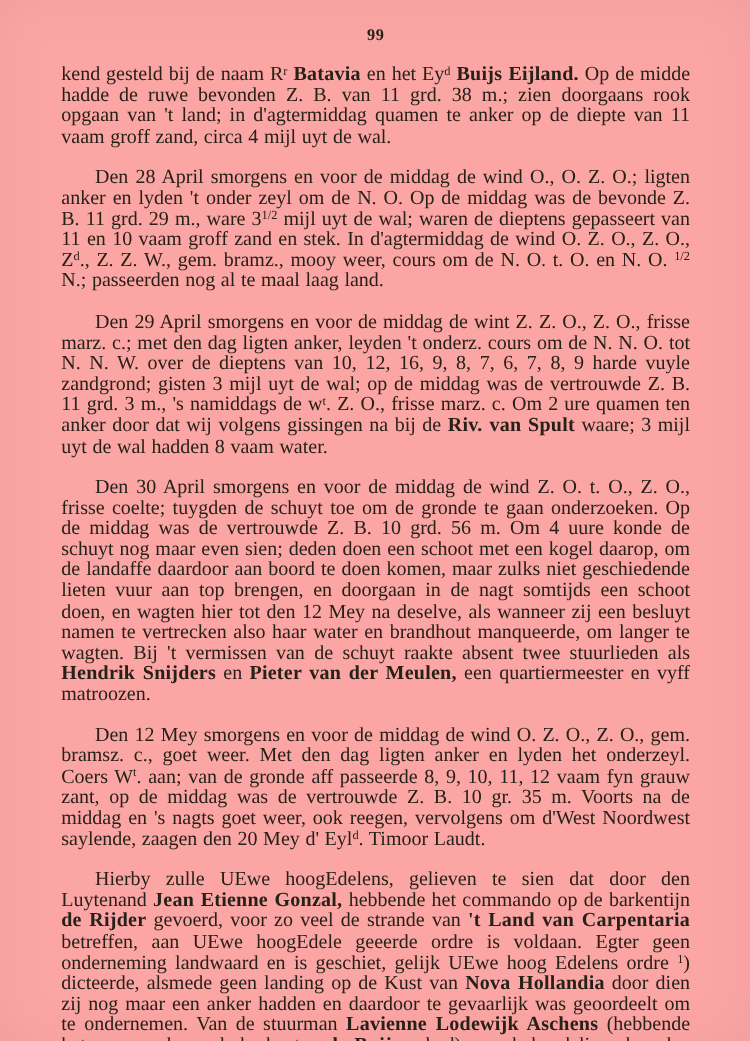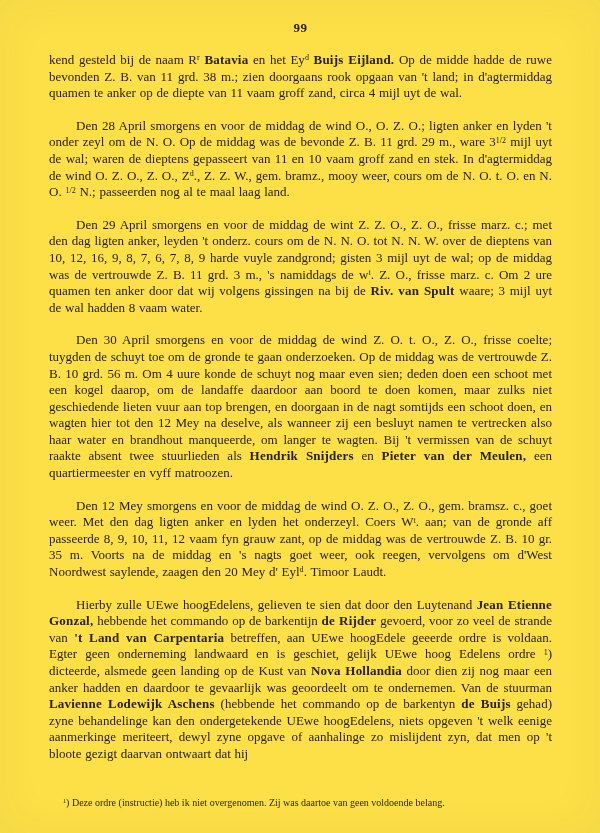--- a/index.html
+++ b/index.html
@@ -5,21 +5,21 @@
   html, body {
     margin: 0;
     padding: 0;
     background: #e8e6e0;
   }
   .page {
     position: relative;
     width: 600px;
     height: 833px;
     margin: 0 auto;
-    background: #fde047;
+    background: #fca5a5;
     box-sizing: border-box;
     padding: 14px 48px 24px 49px;
     display: flex;
     flex-direction: column;
     overflow: hidden;
     font-family: "Liberation Serif", "DejaVu Serif", serif;
     color: #262219;
     box-shadow: inset 0 0 45px rgba(60,50,30,0.05);
   }
   .page-number {
@@ -27,21 +27,21 @@
     font-weight: bold;
     font-size: 13px;
     letter-spacing: 0.5px;
     margin: 6px 0 16px 0;
   }
   .page-body {
     flex: 0 0 auto;
   }
   .para {
     margin: 0;
-    font-size: 13px;
+    font-size: 16px;
     line-height: 16.6px;
     text-align: justify;
     word-spacing: 0.5px;
   }
   .para + .para {
     margin-top: 16px;
   }
   .para.indent {
     text-indent: 27px;
   }

